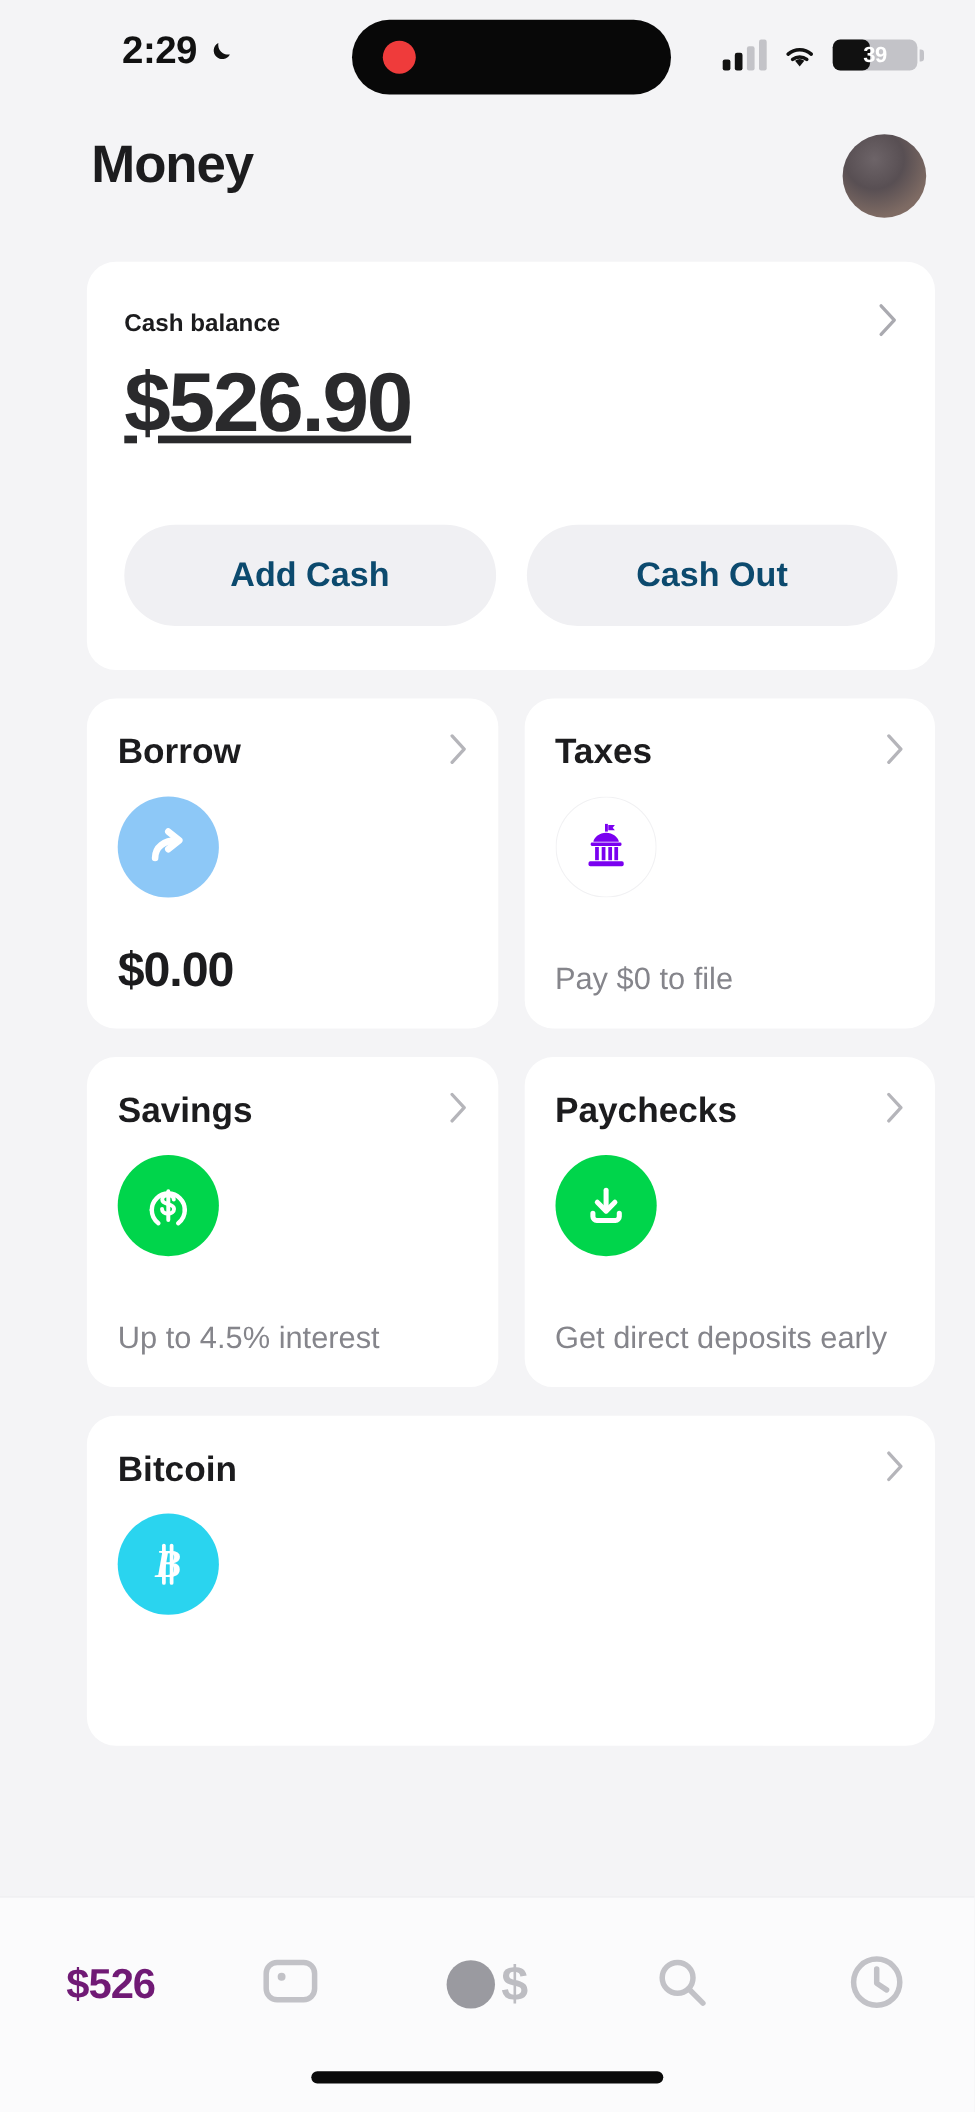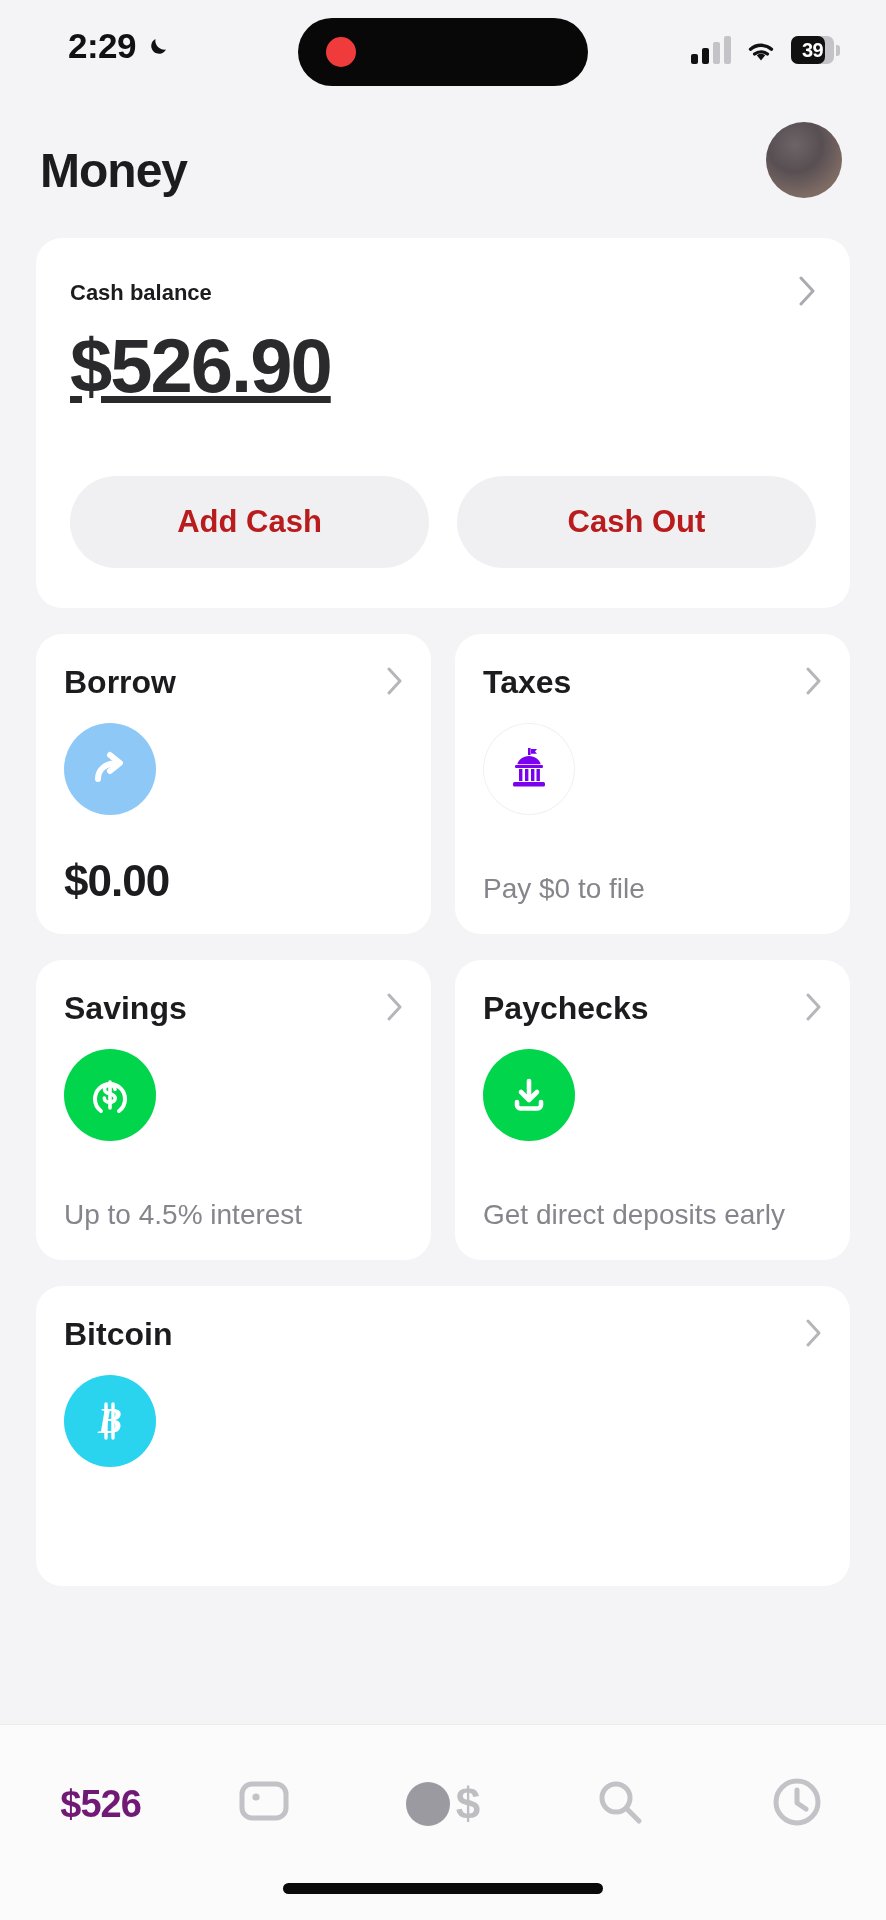--- a/index.html
+++ b/index.html
@@ -2,21 +2,21 @@
 <html><head>
 <meta charset="utf-8">
 <style>
   * { margin:0; padding:0; box-sizing:border-box; }
   html, body {
     width:886px; height:1920px;
     background:#f4f4f6;
     font-family:"Liberation Sans", sans-serif;
     overflow:hidden;
   }
-  .phone { position:relative; width:886px; height:1920px; background:#f4f4f6; }
+  .phone { position:relative; width:886px; height:1920px; background:#f4f4f6;padding-left:43px; }
 
   
   .statusbar {
     position:relative; height:100px;
     display:flex; align-items:center;
   }
   .sb-time {
     position:absolute; left:68px; top:26px;
     display:flex; align-items:center; gap:10px;
   }
@@ -40,41 +40,41 @@
     display:flex; align-items:flex-end; gap:13px; height:34px;
   }
   .signal { display:flex; align-items:flex-end; gap:4px; height:28px; }
   .signal i { display:block; width:7px; border-radius:2px; background:#111; }
   .signal i:nth-child(1){ height:10px; }
   .signal i:nth-child(2){ height:16px; }
   .signal i:nth-child(3){ height:22px; background:#c3c3c8; }
   .signal i:nth-child(4){ height:28px; background:#c3c3c8; }
   .wifi { width:34px; height:26px; }
   .battery {
-    position:relative; width:43px; height:28px;
+    position:relative; width:77px; height:28px;
     border-radius:7px; background:#c3c3c8;
     display:flex; align-items:flex-end;
   }
   .battery:after {
     content:""; position:absolute; right:-6px; top:9px;
     width:4px; height:11px; border-radius:0 3px 3px 0; background:#c3c3c8;
   }
   .battery-fill {
     position:absolute; left:0; top:0; height:28px; width:34px;
     background:#111; border-radius:7px;
   }
   .battery-num {
     position:relative; z-index:2; width:100%; text-align:center;
     font-size:20px; font-weight:bold; color:#fff; line-height:28px;
     letter-spacing:-0.5px;
   }
 
   
   .header {
-    display:flex; align-items:flex-end; justify-content:space-between;
+    display:flex; align-items:flex-start; justify-content:space-between;
     padding:22px 44px 0 40px;
   }
   .page-title { font-size:48px; font-weight:bold; color:#1c1c1e; letter-spacing:-1px; }
   .avatar {
     width:76px; height:76px; border-radius:50%;
     background:radial-gradient(circle at 38% 30%, #6d6468 0%, #584f53 38%, #7d6a63 72%, #8a7168 100%);
   }
 
   
   .content { padding:40px 36px 0 36px; }
@@ -92,21 +92,21 @@
   .chev { display:block; }
   .bal-amount {
     font-size:76px; font-weight:bold; color:#2a2a2c;
     letter-spacing:-2px; margin-top:18px; line-height:1;text-decoration:underline;
   }
   .bal-actions { display:flex; gap:28px; margin-top:72px; }
   .pill {
     flex:1; height:92px; border-radius:46px;
     background:#f0f0f3; border:none;
     font-family:"Liberation Sans", sans-serif;
-    font-size:31px; font-weight:bold; color:#b91c1c;
+    font-size:31px; font-weight:bold; color:#0c4a6e;
     display:flex; align-items:center; justify-content:center;
     cursor:pointer;
   }
 
   
   .tile-row { display:flex; gap:24px; margin-top:26px; }
   .tile {
     flex:1; background:#ffffff; border-radius:26px;
     padding:30px 28px 28px 28px;
     min-height:300px;

